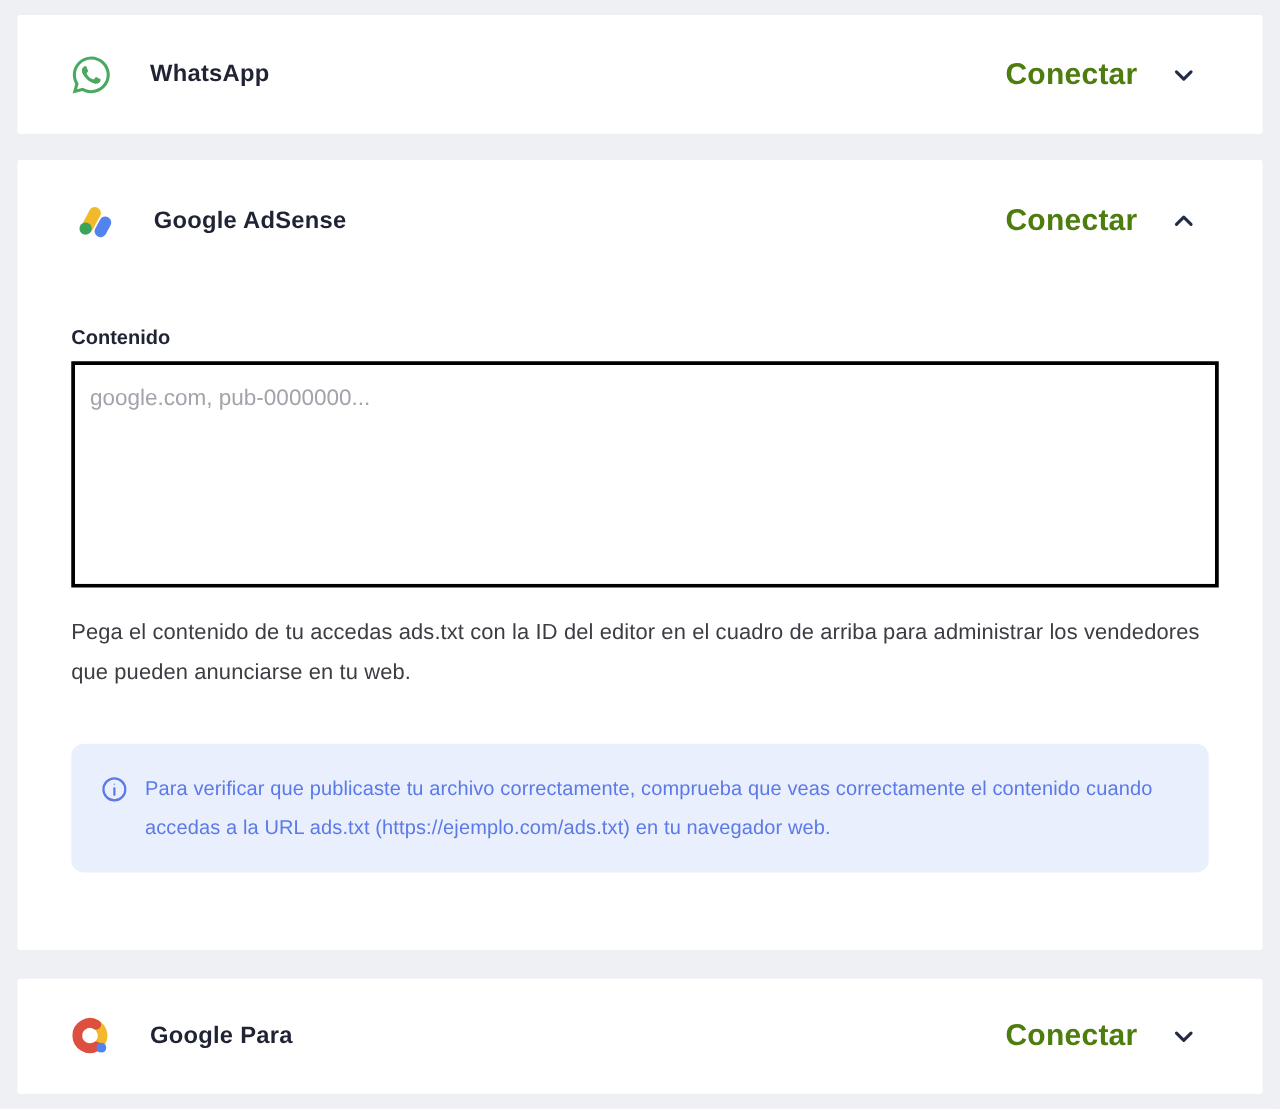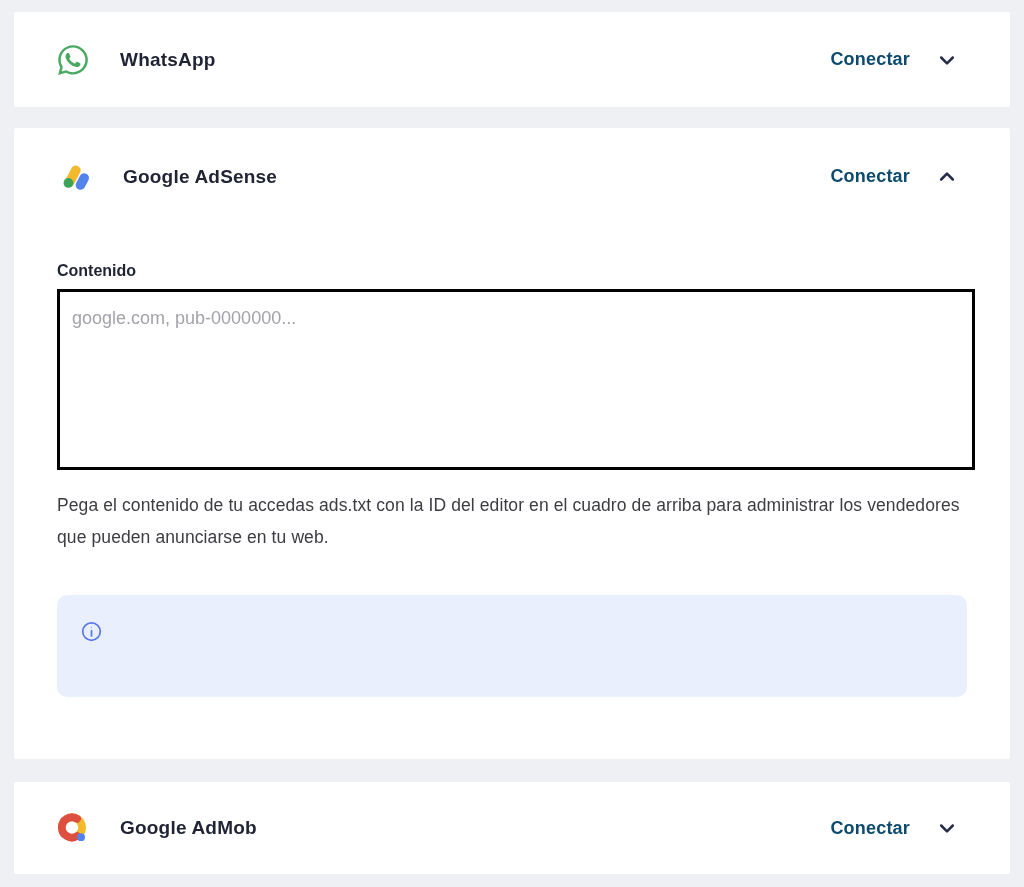--- a/index.html
+++ b/index.html
@@ -34,23 +34,23 @@
   .integration-left { display: flex; align-items: center; gap: 30px; }
   .integration-icon { width: 34px; height: 34px; display: flex; align-items: center; justify-content: center; }
   .integration-title {
     font-size: 19px;
     font-weight: 700;
     color: #1f2333;
     letter-spacing: 0.2px;
   }
   .integration-right { display: flex; align-items: center; gap: 26px; cursor: pointer; }
   .connect-label {
-    font-size: 18px;
+    font-size: 24px;
     font-weight: 700;
-    color: #0c4a6e;
+    color: #4d7c0f;
     letter-spacing: 0.2px;
   }
   .chevron { width: 22px; height: 22px; display: flex; align-items: center; justify-content: center; }
 
   .panel-body { padding: 37px 35px 62px 43px; }
   .field-label {
     font-size: 16px;
     font-weight: 700;
     color: #1f2333;
     margin-bottom: 9px;
@@ -165,35 +165,36 @@
       <p class="help-text">Pega el contenido de tu accedas ads.txt con la ID del editor en el cuadro de arriba para administrar los vendedores que pueden anunciarse en tu web.</p>
 
       <div class="info-box">
         <span class="info-icon-wrap">
           <svg width="21" height="21" viewBox="0 0 24 24" fill="none" stroke="#5b79e8" stroke-width="2" stroke-linecap="round">
             <circle cx="12" cy="12" r="10"></circle>
             <line x1="12" y1="11" x2="12" y2="17"></line>
             <circle cx="12" cy="7.2" r="0.6" fill="#5b79e8" stroke="none"></circle>
           </svg>
         </span>
+        <p class="info-text">Para verificar que publicaste tu archivo correctamente, comprueba que veas correctamente el contenido cuando accedas a la URL ads.txt (https://ejemplo.com/ads.txt) en tu navegador web.</p>
       </div>
     </div>
   </div>
 
   <div class="card bottom-card">
     <div class="header-row">
       <div class="integration-left">
         <span class="integration-icon">
           <svg width="36" height="36" viewBox="0 0 32 32">
             <path d="M 15 6 A 9.5 9.5 0 0 1 21.1 22.8" fill="none" stroke="#f2b92a" stroke-width="7.4" stroke-linecap="round"></path>
             <path d="M 19.75 7.27 A 9.5 9.5 0 1 0 19.75 23.73" fill="none" stroke="#dd4f3e" stroke-width="7.4" stroke-linecap="round"></path>
             <circle cx="23.6" cy="24.6" r="3.7" fill="#5384ee"></circle>
           </svg>
         </span>
-        <span class="integration-title">Google AdMob</span>
+        <span class="integration-title">Google Para</span>
       </div>
       <div class="integration-right">
         <span class="connect-label">Conectar</span>
         <span class="chevron">
           <svg width="20" height="20" viewBox="0 0 24 24" fill="none" stroke="#262a4a" stroke-width="3" stroke-linecap="round" stroke-linejoin="round">
             <polyline points="5 9 12 16 19 9"></polyline>
           </svg>
         </span>
       </div>
     </div>

